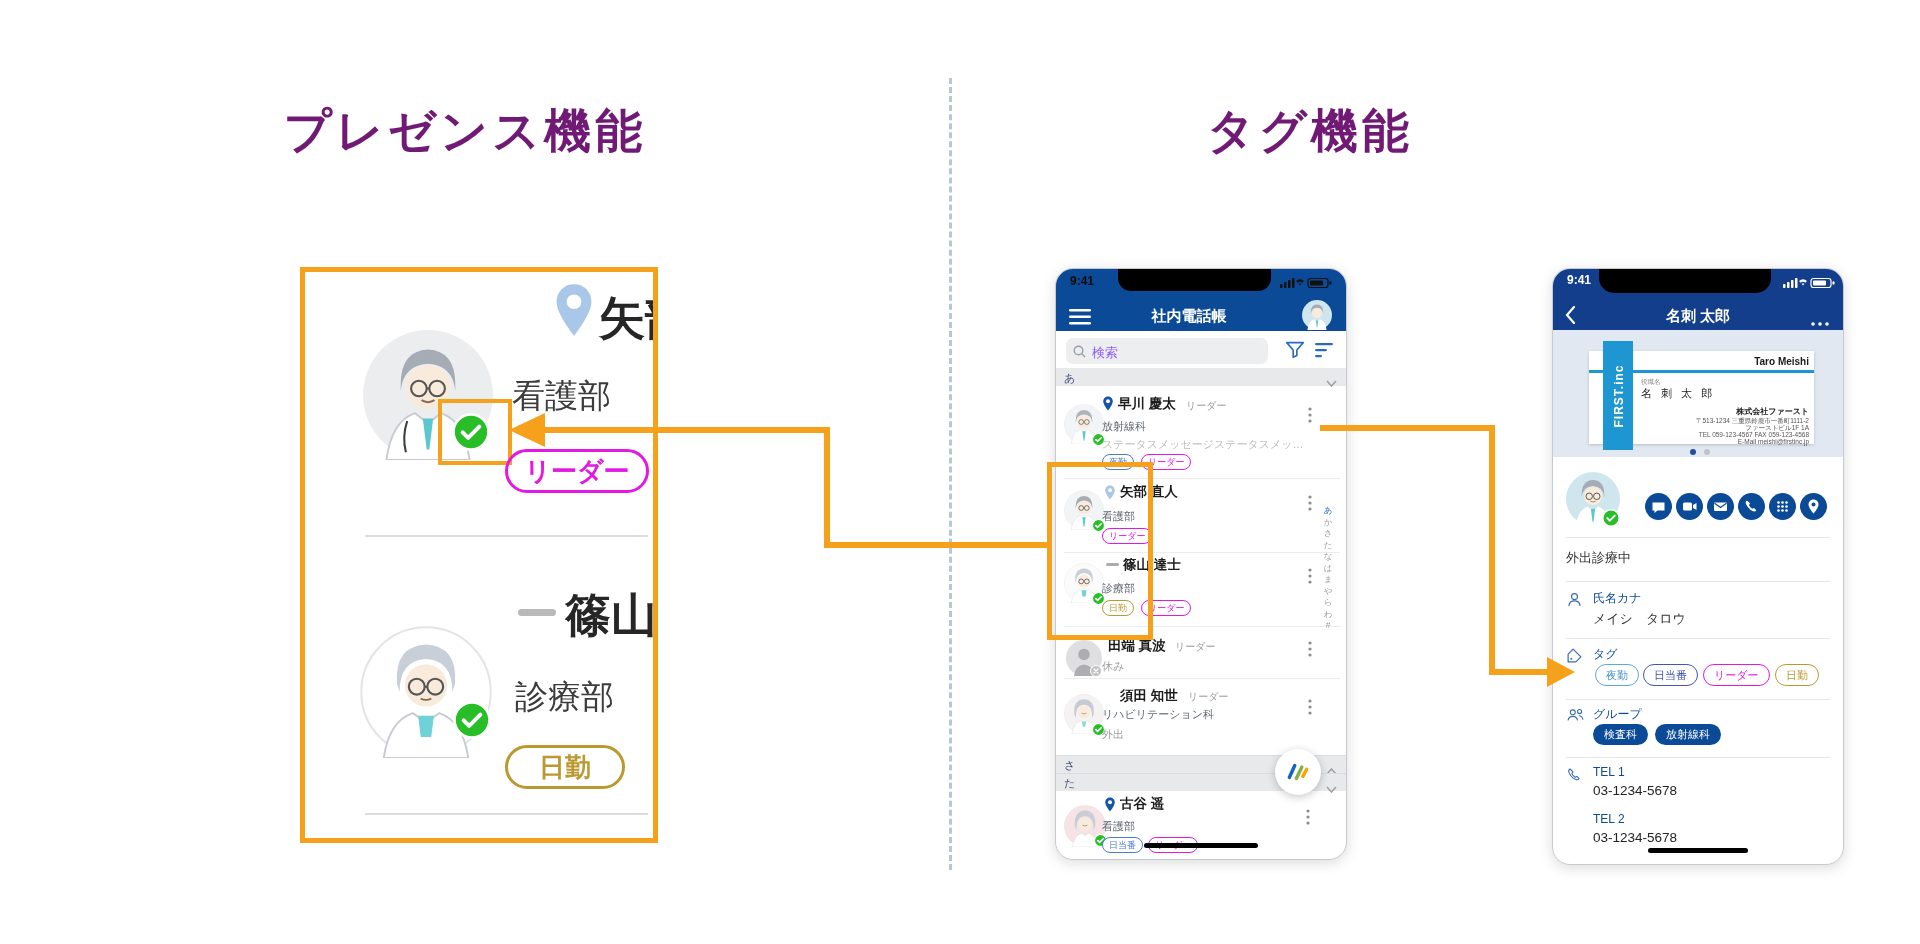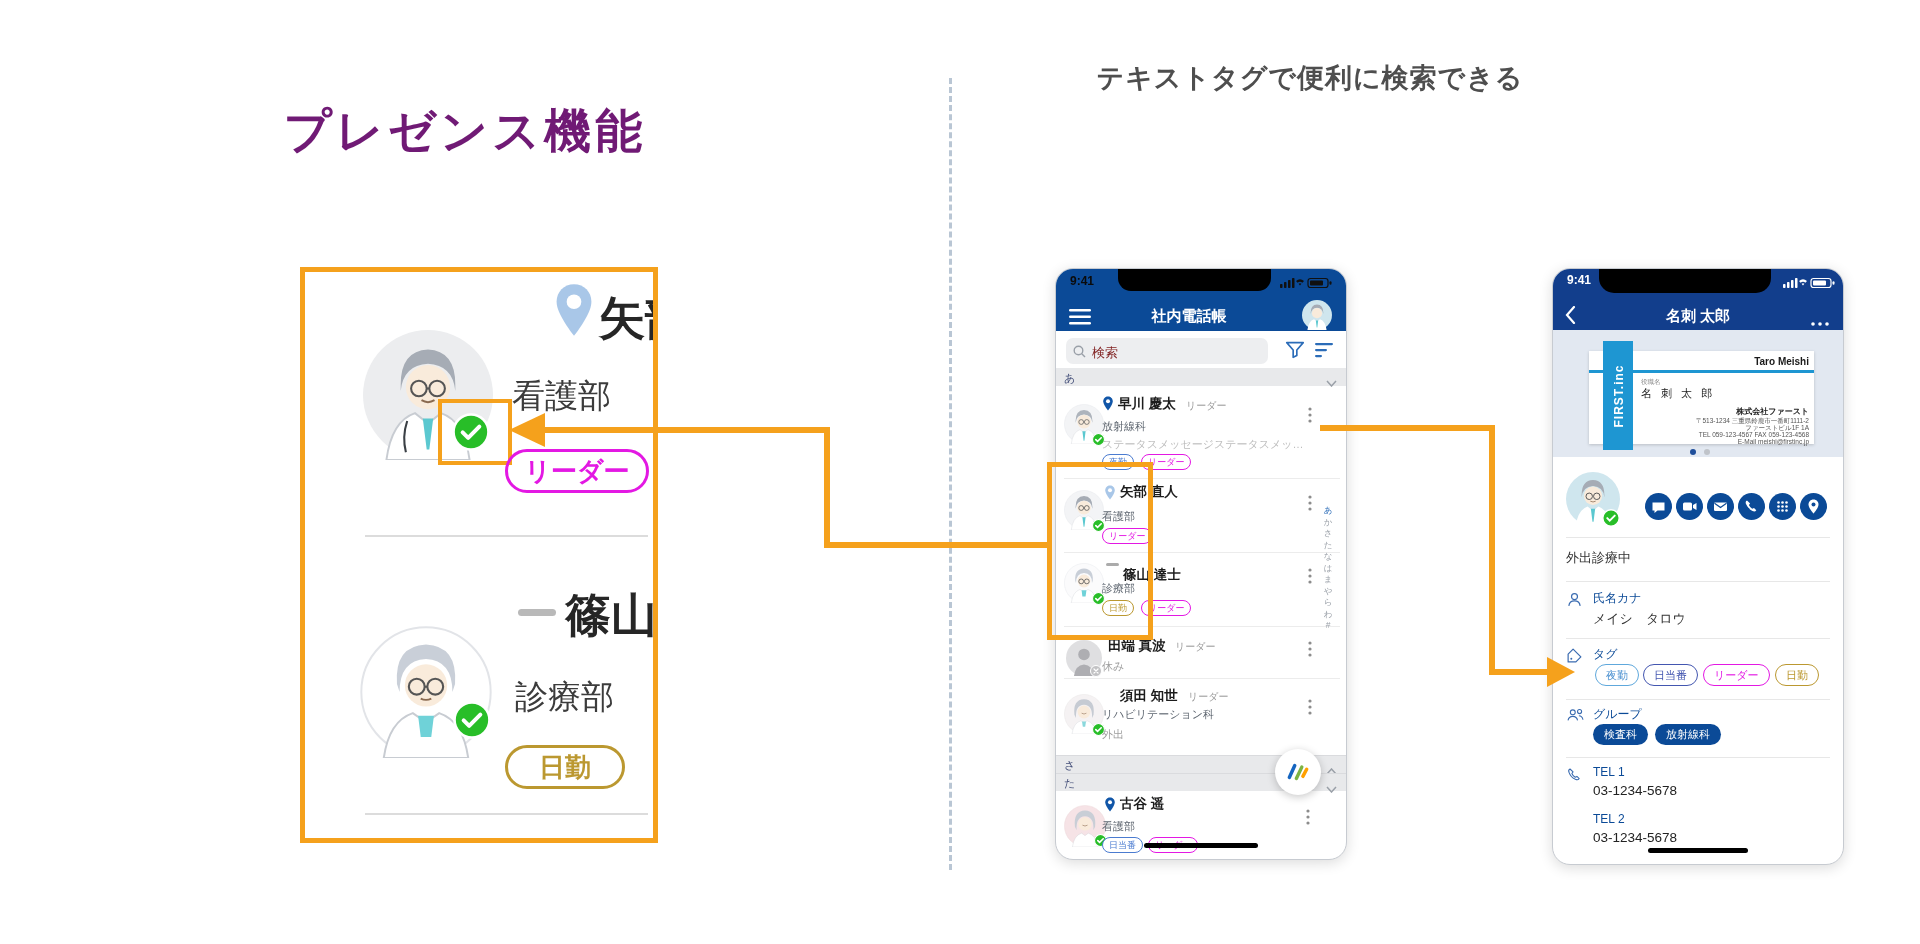--- a/index.html
+++ b/index.html
@@ -39,21 +39,21 @@
   .gpill{display:inline-flex;align-items:center;height:21px;padding:0 11px;border-radius:12px;background:#0B4A97;
          color:#fff;font-size:11px;white-space:nowrap;}
   .card-small{font-size:6.5px;color:#555;line-height:7.5px;text-align:right;white-space:nowrap;}
 </style>
 </head>
 <body>
 
 <div id="stage">
 
   <div class="abs feature-title" style="left:145px;top:100px;">プレゼンス機能</div>
-  <div class="abs feature-sub" style="left:990px;top:60px;">テキストタグで便利に検索できる</div>
+  <div class="abs feature-title" style="left:990px;top:100px;">タグ機能</div>
 
   <div class="abs vdash" style="left:949px;top:78px;height:792px;width:0;"></div>
 
   <div class="abs bigbox" style="left:300px;top:267px;width:348px;height:566px;">
 
     <span class="abs" style="left:247px;top:10px;">
       <svg width="44" height="56" viewBox="0 0 24 30">
           <path d="M12 1C6.5 1 2.5 5.2 2.5 10.5 2.5 17.5 12 29 12 29s9.5-11.5 9.5-18.5C21.5 5.2 17.5 1 12 1z" fill="#A9C7E8"></path>
           <circle cx="12" cy="10.5" r="4" fill="#fff"></circle>
         </svg>
@@ -147,21 +147,21 @@
         </svg>
     </span>
 
     <div class="abs" style="left:10px;top:69px;width:202px;height:26px;background:#EDEEF0;border-radius:7px;">
       <span class="abs" style="left:7px;top:6px;">
         <svg width="13" height="13" viewBox="0 0 13 13">
             <circle cx="5.5" cy="5.5" r="4.3" fill="none" stroke="#9AA0A8" stroke-width="1.4"></circle>
             <line x1="8.8" y1="8.8" x2="12" y2="12" stroke="#9AA0A8" stroke-width="1.4"></line>
           </svg>
       </span>
-      <span class="abs" style="left:26px;top:6px;font-size:13px;color:#7f1d1d;">検索</span>
+      <span class="abs" style="left:26px;top:6px;font-size:13px;color:#8b5cf6;">検索</span>
     </div>
     <span class="abs" style="left:228px;top:70px;">
       <svg width="22" height="22" viewBox="0 0 24 24">
           <path d="M3 4h18l-7 8v6l-4 2v-8L3 4z" fill="none" stroke="#2B6CB8" stroke-width="1.8" stroke-linejoin="round"></path>
         </svg>
     </span>
     <span class="abs" style="left:258px;top:73px;">
       <svg width="20" height="16" viewBox="0 0 20 16">
           <rect x="1" y="1" width="18" height="2.2" rx="1.1" fill="#2B6CB8"></rect>
           <rect x="1" y="7" width="12" height="2.2" rx="1.1" fill="#2B6CB8"></rect>
@@ -250,21 +250,21 @@
             <circle cx="2" cy="2" r="1.6" fill="#8C8C8C"></circle>
             <circle cx="2" cy="8" r="1.6" fill="#8C8C8C"></circle>
             <circle cx="2" cy="14" r="1.6" fill="#8C8C8C"></circle>
           </svg>
       </span>
     </div>
     <div class="abs divider" style="left:8px;top:283px;width:276px;"></div>
 
     <div>
       <div class="abs" style="left:50px;top:294px;width:13px;height:3px;border-radius:2px;background:#ABABAB;"></div>
-      <span class="abs rowname" style="left:67px;top:297px;">篠山 達士</span>
+      <span class="abs rowname" style="left:67px;top:287px;">篠山 達士</span>
       <span class="abs" style="left:8px;top:294px;">
         <svg width="40" height="40" viewBox="0 0 100 100">
             <circle cx="50" cy="50" r="49" fill="#FBFBFC" stroke="#E4E6EA"></circle>
             <path d="M28 44 Q26 15 50 14 Q74 15 72 44 L70 50 Q70 26 50 25 Q30 26 30 50 Z" fill="#C9CFD8"></path>
             <circle cx="50" cy="45" r="16" fill="#F9EBDB"></circle>
             <circle cx="43" cy="46" r="6" fill="none" stroke="#555" stroke-width="2"></circle>
             <circle cx="57" cy="46" r="6" fill="none" stroke="#555" stroke-width="2"></circle>
             <path d="M18 100 Q22 72 40 66 L50 73 L60 66 Q78 72 82 100 Z" fill="#fff" stroke="#D4D7DC"></path>
             <path d="M44 68 L56 68 L54 84 L46 84 Z" fill="#6FD2D8"></path>
           </svg>

